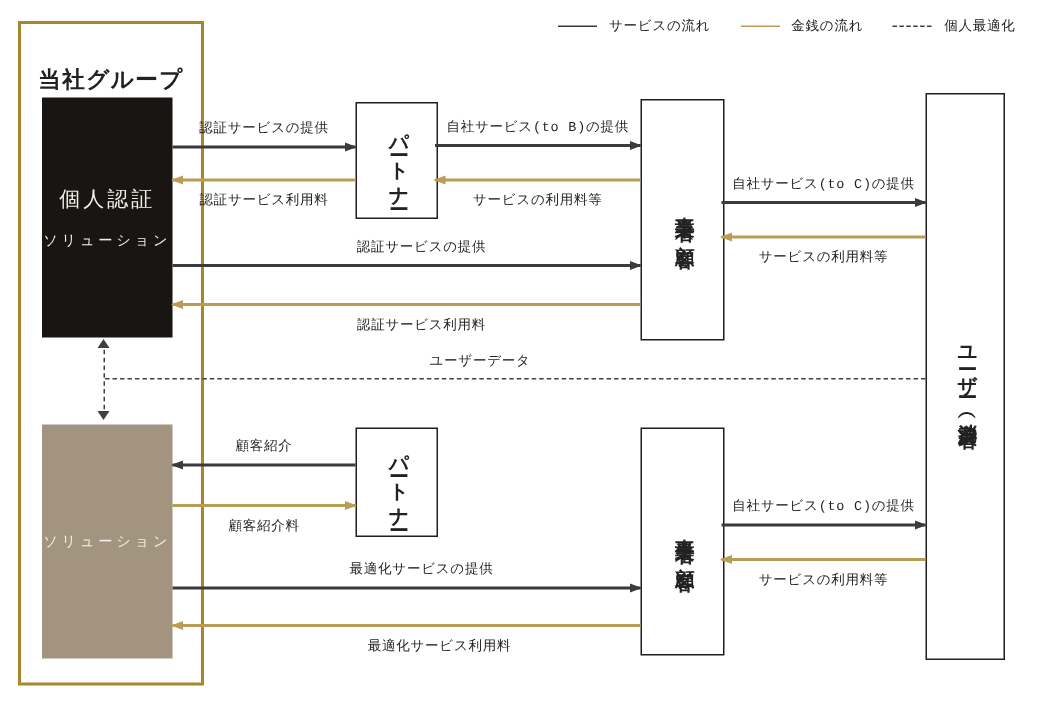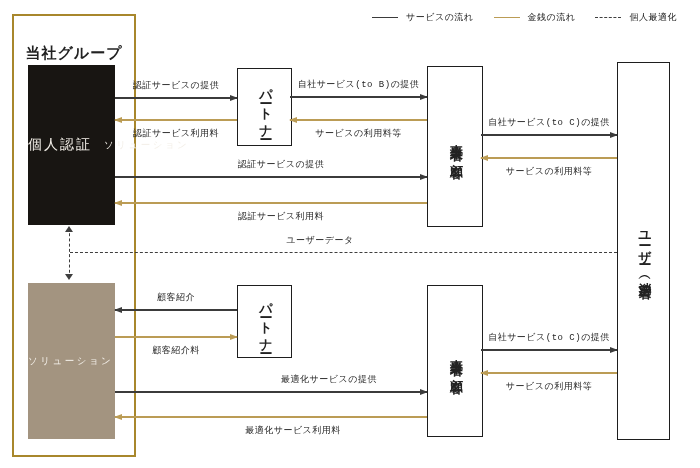--- a/index.html
+++ b/index.html
@@ -11,21 +11,21 @@
   .legend{position:absolute;left:372px;top:11px;display:flex;align-items:center;gap:20px;}
   .leg-item{display:flex;align-items:center;gap:8px;}
   .leg-line{display:inline-block;width:26px;height:0;border-top:1.6px solid var(--service);}
   .leg-line.money{border-top-color:var(--money);}
   .leg-line.data{border-top:1.8px dashed var(--dash);}
   .leg-label{font-size:9px;letter-spacing:.5px;white-space:nowrap;}
   
   .group-box{position:absolute;left:12px;top:14px;width:120px;height:439px;border:2px solid var(--gold-border);background:transparent;}
   .group-title{margin-top:28px;text-align:center;font-size:15px;font-weight:bold;letter-spacing:1px;white-space:nowrap;}
   
-  .sol-box{position:absolute;display:flex;flex-direction:row;align-items:center;justify-content:space-between;gap:12px;color:#f3efe8;text-align:center;}
+  .sol-box{position:absolute;display:flex;flex-direction:column;align-items:center;justify-content:center;gap:12px;color:#f3efe8;text-align:center;}
   .sol-box .l1{font-size:14px;letter-spacing:2px;white-space:nowrap;}
   .sol-box .l2{font-size:9.5px;letter-spacing:2.5px;white-space:nowrap;}
   .auth-box{left:28px;top:65px;width:87px;height:160px;background:var(--auth);}
   .optim-box{left:28px;top:283px;width:87px;height:156px;background:var(--optim);}
   
   .vnode{position:absolute;border:1.5px solid #1e1e1e;background:#fff;
     writing-mode:vertical-rl;display:flex;align-items:center;justify-content:center;gap:11px;
     font-weight:bold;font-size:13px;letter-spacing:2px;white-space:nowrap;}
   .partner-top{left:237px;top:68px;width:53px;height:76px;}
   .operator-top{left:427px;top:66px;width:54px;height:159px;}
@@ -131,21 +131,21 @@
   <div class="hdash" style="left:70px;top:252px;width:547px;"></div>
   <span class="flabel" style="left:240px;top:234px;width:160px;">ユーザーデータ</span>
 
   <div class="arrow service left" style="left:115px;top:309px;width:122px;"></div>
   <span class="flabel" style="left:115px;top:291px;width:122px;">顧客紹介</span>
 
   <div class="arrow money right" style="left:115px;top:336px;width:122px;"></div>
   <span class="flabel" style="left:115px;top:344px;width:122px;">顧客紹介料</span>
 
   <div class="arrow service right" style="left:115px;top:391px;width:312px;"></div>
-  <span class="flabel" style="left:135px;top:373px;width:292px;margin-left:48px;">最適化サービスの提供</span>
+  <span class="flabel" style="left:135px;top:373px;width:292px;">最適化サービスの提供</span>
 
   <div class="arrow money left" style="left:115px;top:416px;width:312px;"></div>
   <span class="flabel" style="left:135px;top:424px;width:292px;margin-left:12px;">最適化サービス利用料</span>
 
   <div class="arrow service right" style="left:481px;top:349px;width:136px;"></div>
   <span class="flabel" style="left:481px;top:331px;width:136px;">自社サービス(to C)の提供</span>
 
   <div class="arrow money left" style="left:481px;top:372px;width:136px;"></div>
   <span class="flabel" style="left:481px;top:380px;width:136px;">サービスの利用料等</span>
 

